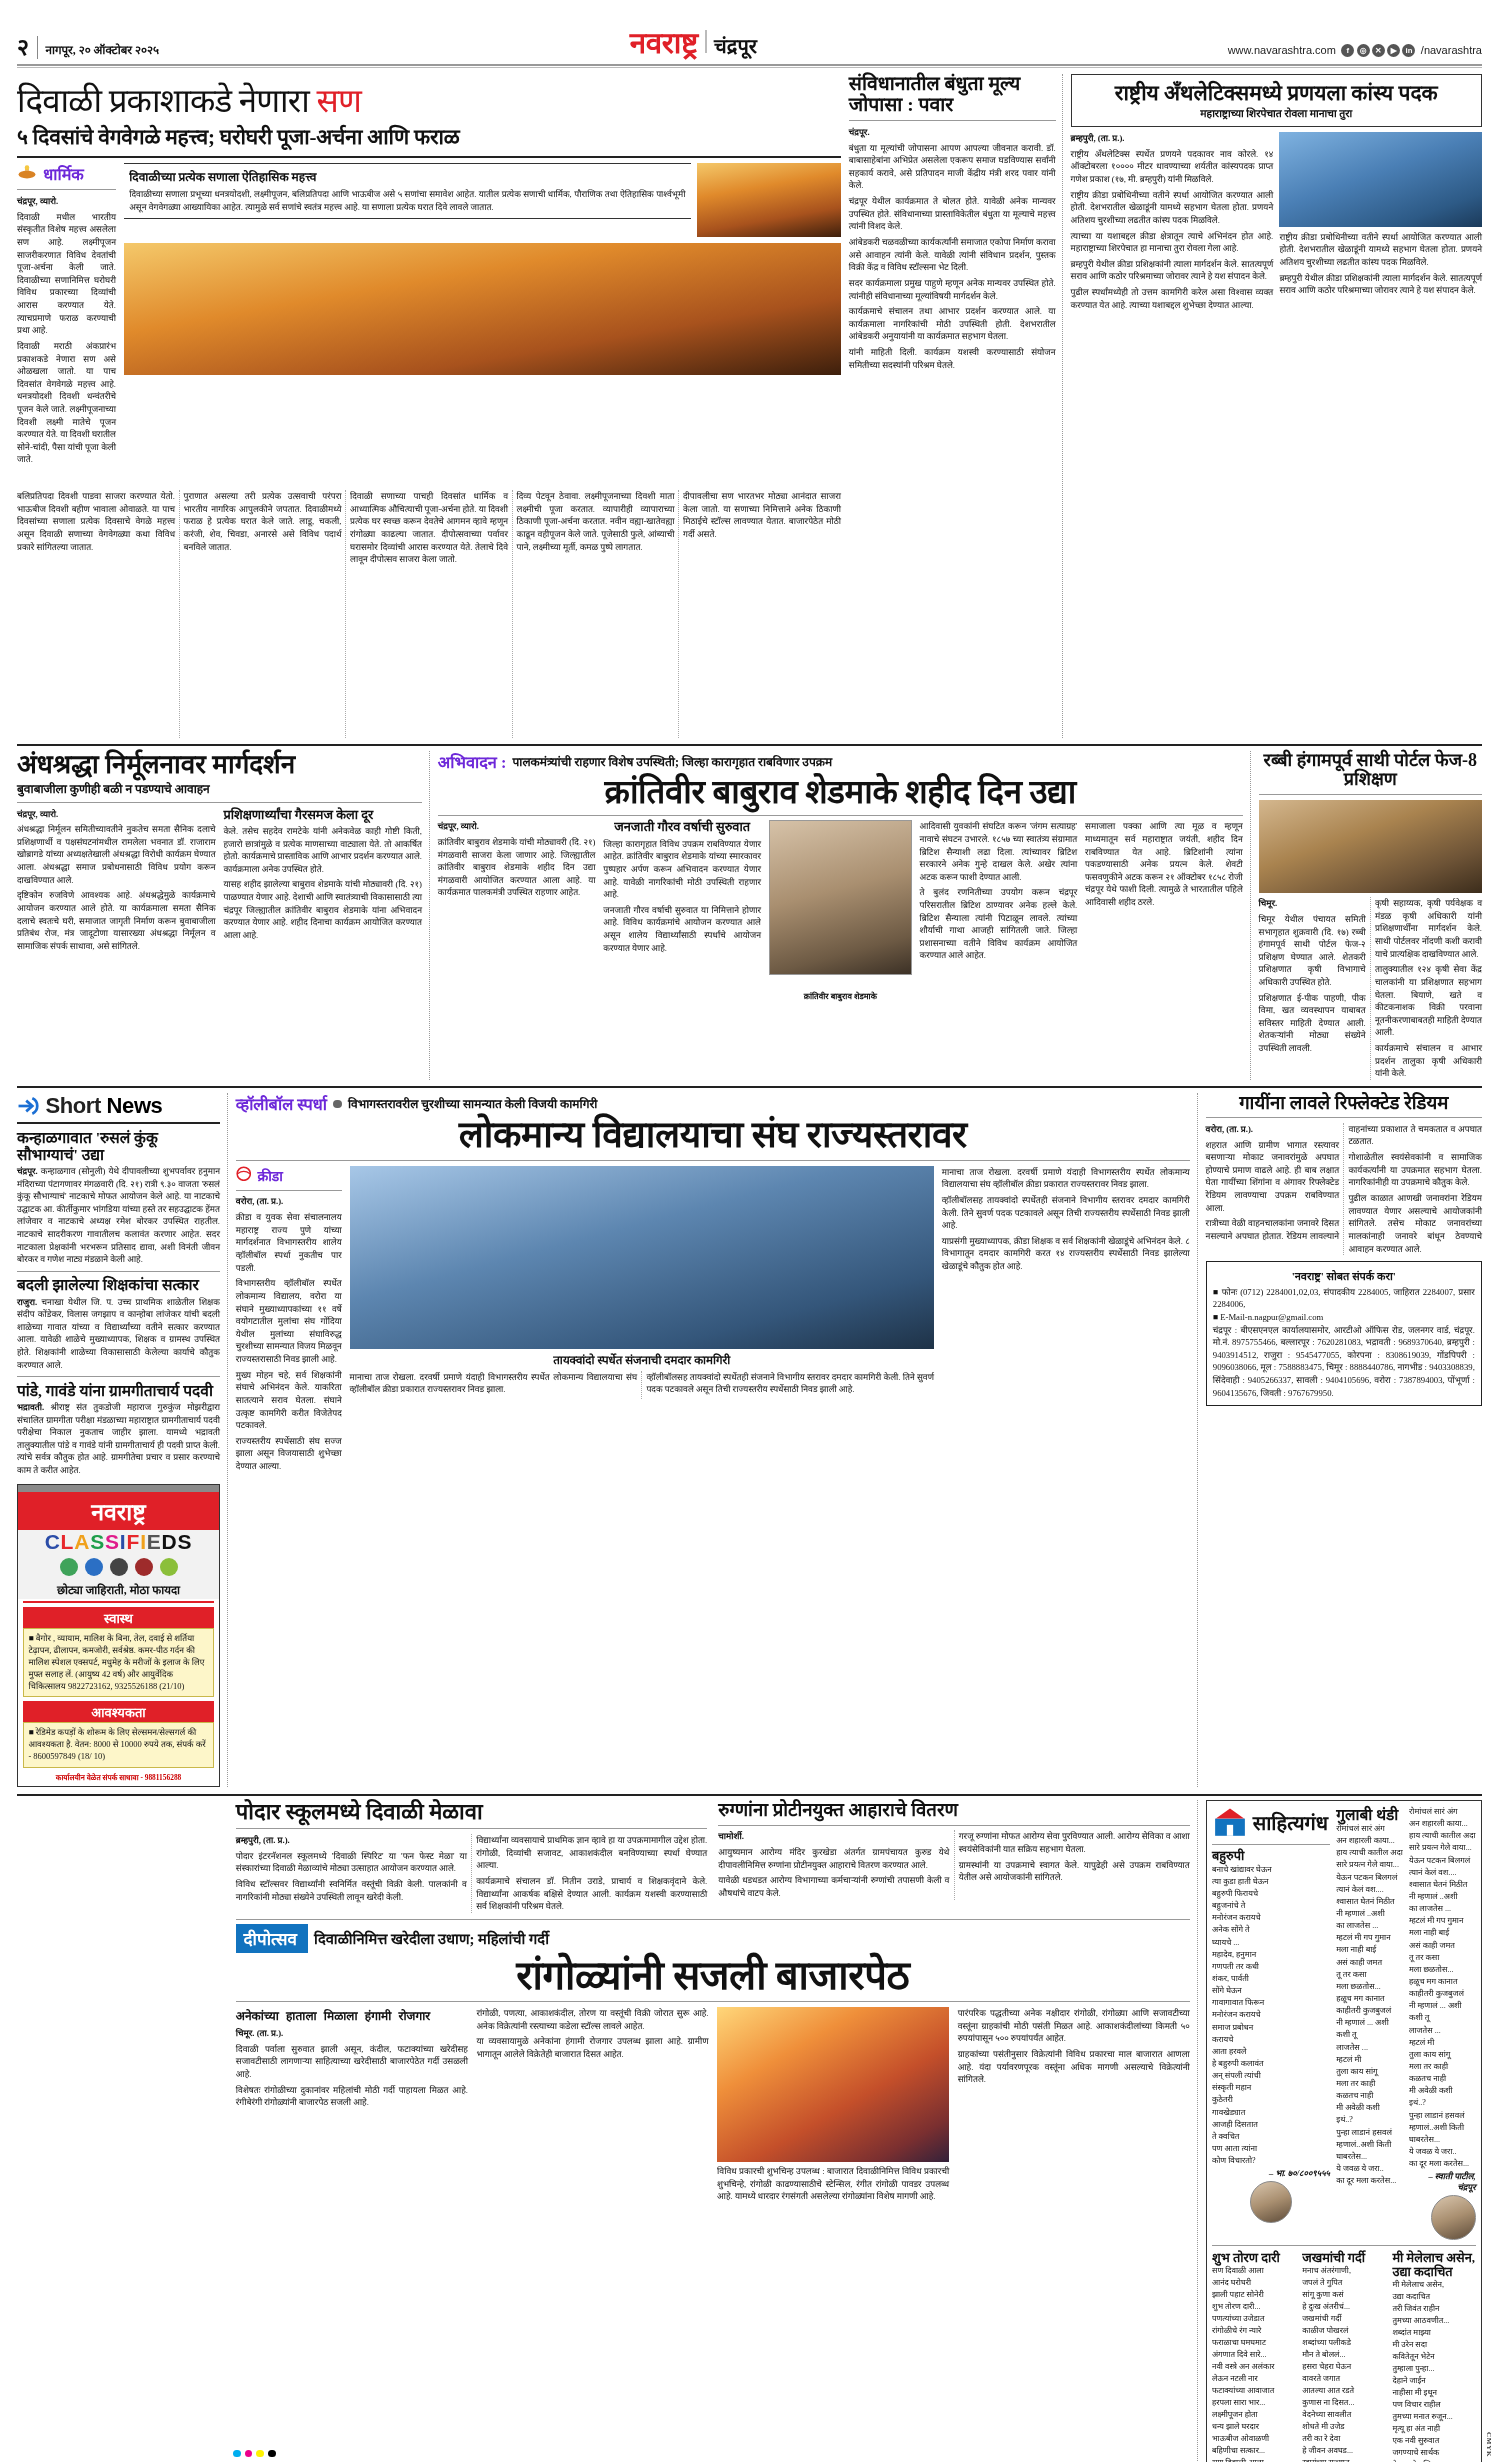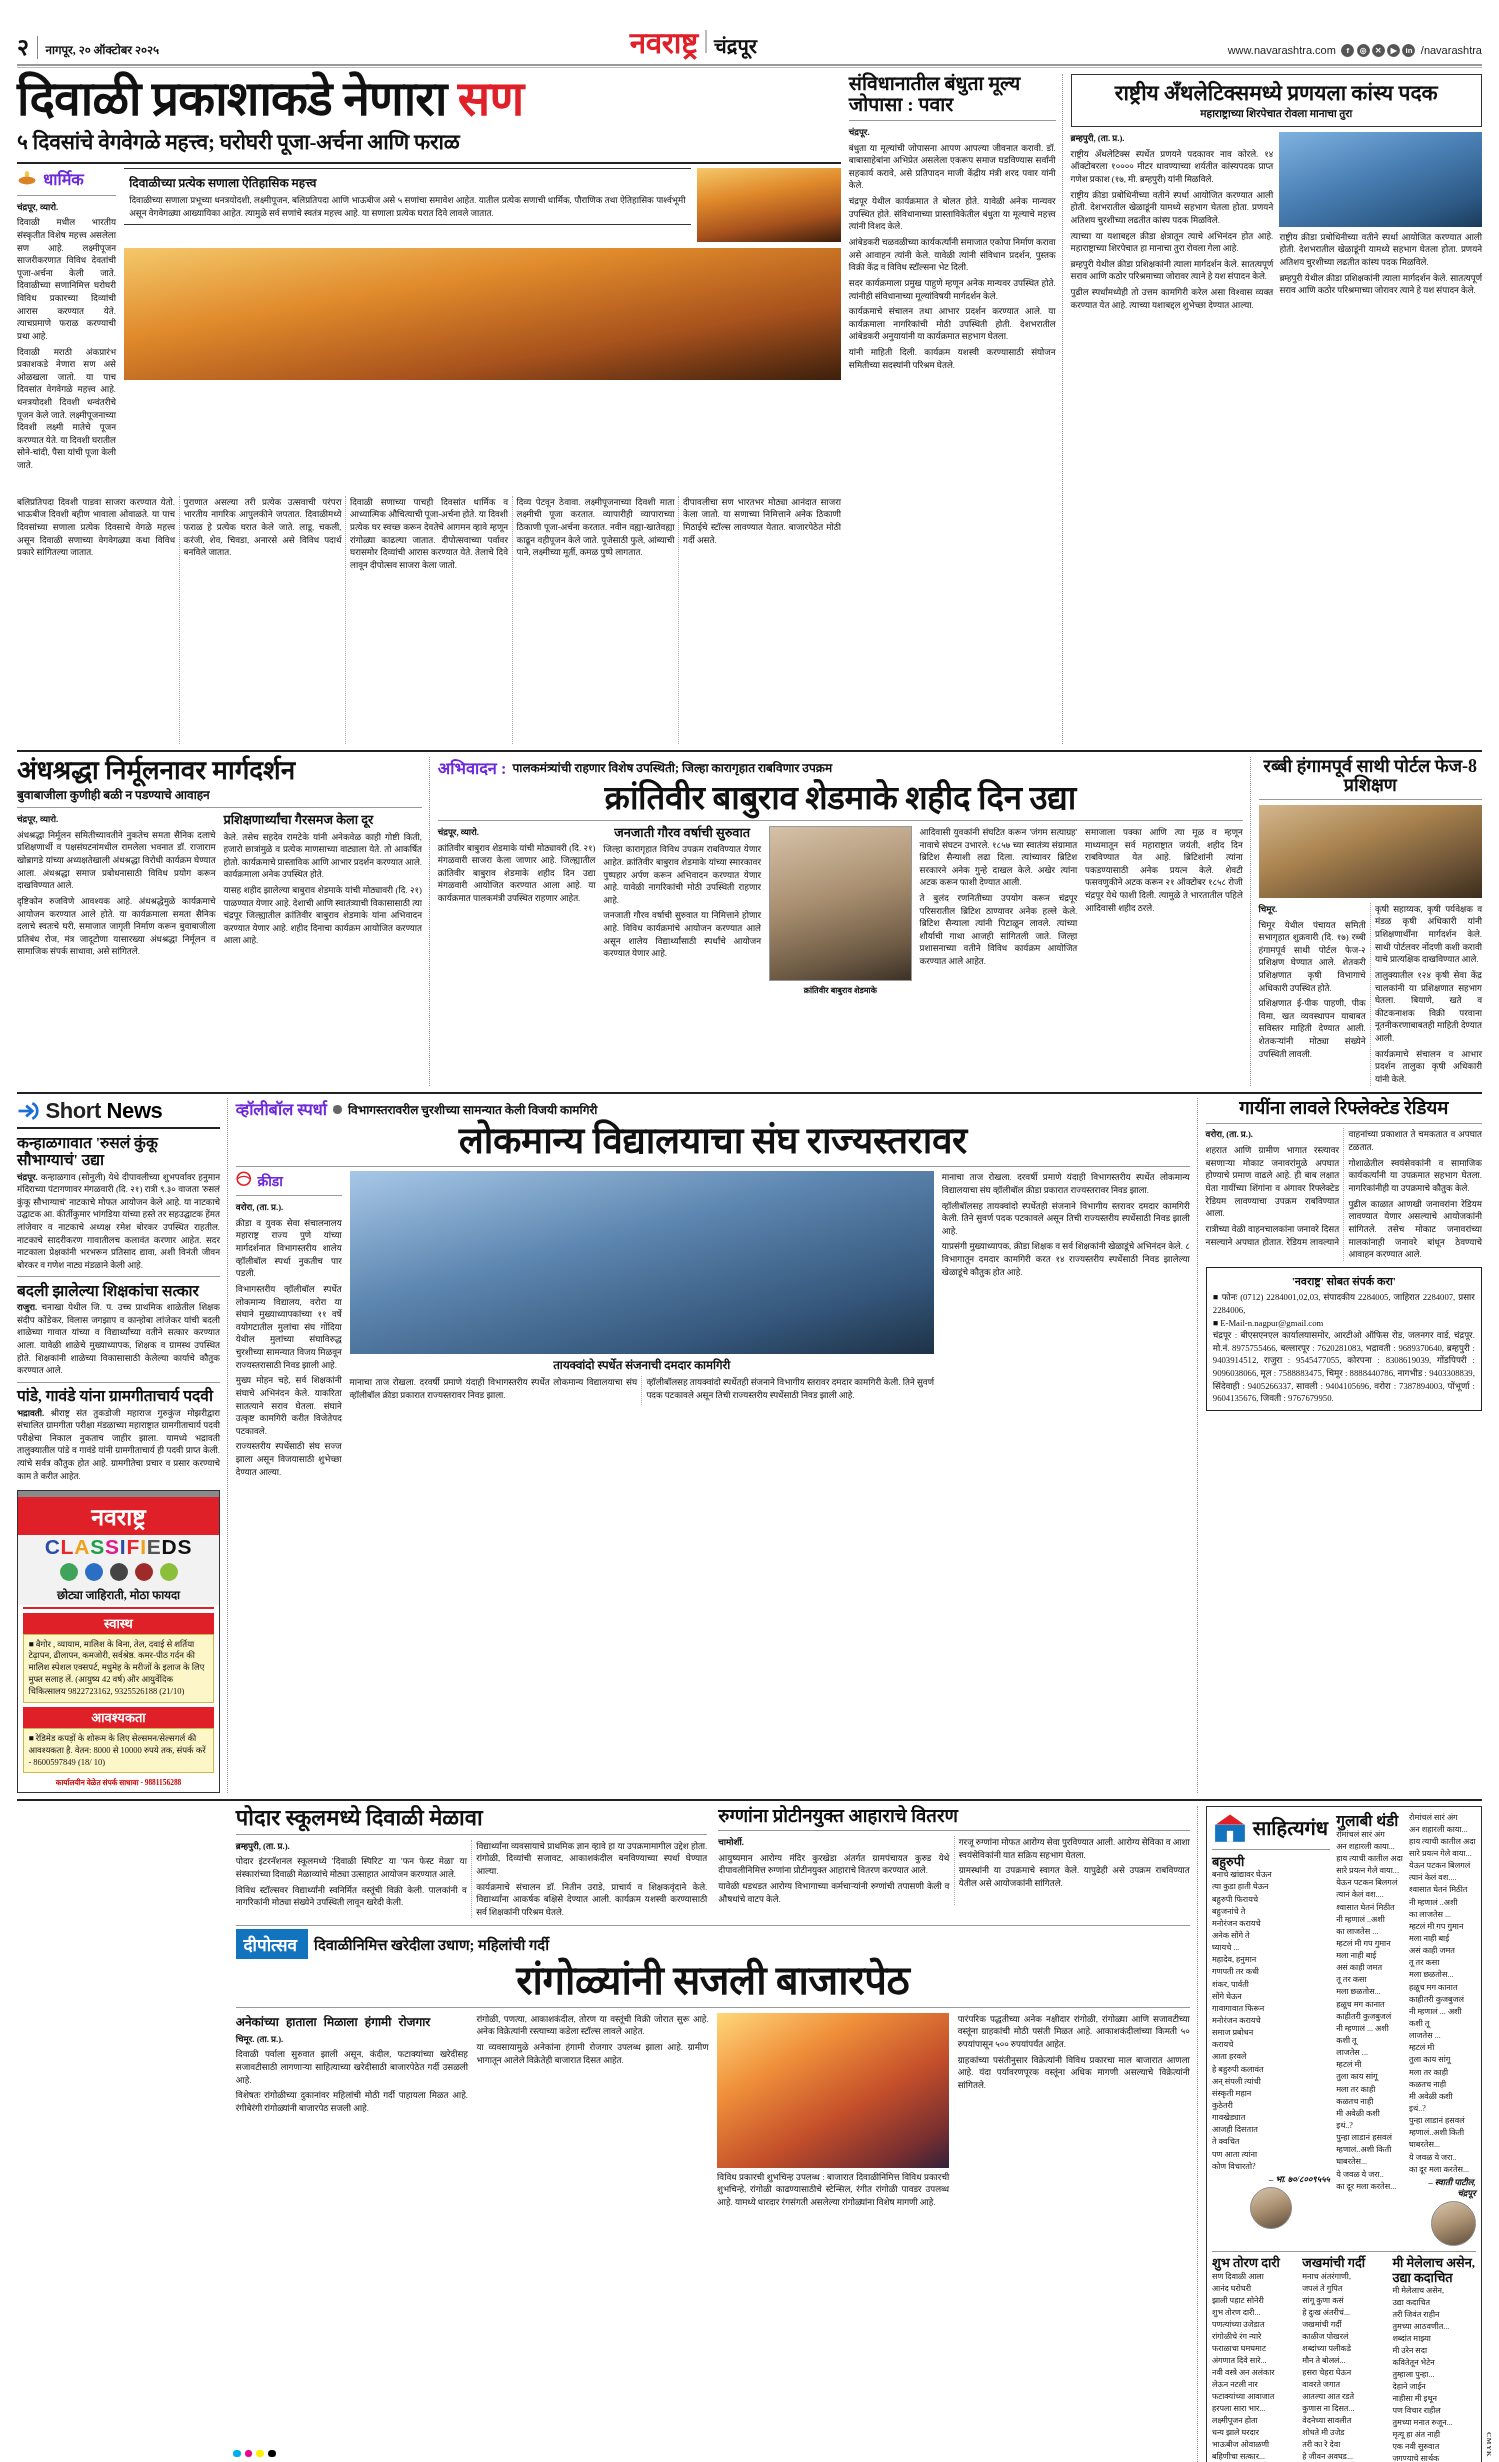--- a/index.html
+++ b/index.html
@@ -22,21 +22,21 @@
   .brand { font-size: 29.5px; font-weight: 900; color: #e02028; letter-spacing: -0.4px; line-height: 1; }
   .brand-sep { width: 2.3px; height: 23px; background: #bbb; display:inline-block; }
   .edition { font-size: 20px; font-weight: 700; line-height: 1; }
   .mh-right { display:flex; align-items:center; gap: 5.4px; font-size: 11px; font-family:"Liberation Sans",sans-serif; color:#222; padding-bottom:2.3px;}
   .socials { display:flex; gap: 2.3px; }
   .soc { width: 13px; height: 13px; border-radius: 50%; background:#555; color:#fff; font-size:7.8px;
          display:flex; align-items:center; justify-content:center; font-family:"Liberation Sans",sans-serif; font-weight:700;}
   .mh-rule { border-top: 2.3px solid #999; border-bottom: 0.8px solid #bbb; height: 3.9px; margin: 2.3px 0 6.2px 0; }
   .colrule { border-right: 0.8px dotted #999; }
 
-  h1.lead { font-size: 48px; font-weight: 700; line-height: 1.04; letter-spacing: -0.8px; }
+  h1.lead { font-size: 33px; font-weight: 400; line-height: 1.04; letter-spacing: -0.8px; margin-top: 10px; }
   h1.lead .red { color:#e02028; }
   .lead-sub { font-size: 21px; font-weight: 700; margin-top: 3.1px; letter-spacing: -0.2px;}
   .hr-thick { border-top: 2.3px solid #222; margin: 6.2px 0 4.7px; }
   .hr-thin { border-top: 0.8px solid #999; margin: 4.7px 0; }
   .kicker-box { display:flex; align-items:center; gap:6.2px; }
   .kicker-blue { background:#1273bf; color:#fff; font-weight:900; font-size:17px; padding:3.1px 11px 3.1px 7.8px; }
   .tag-red { color:#6d28d9; font-weight:900; font-size:16.3px; }
 
   .body-txt { font-size: 8.7px; line-height: 1.45; text-align: justify; hyphens:auto;}
   .body-txt p { margin-bottom: 3.1px; }
@@ -50,21 +50,21 @@
   .subhd { font-size: 12px; font-weight: 700; }
   .subhd-sm { font-size: 9.7px; font-weight: 700; }
 
   .photo { background: linear-gradient(150deg,#c9a277,#8e6b45 40%,#5c4a33 75%,#3b2f22);
            position: relative; overflow:hidden; }
   .photo.diwali { background: linear-gradient(170deg,#f4c86a,#e08a2b 35%,#a8521d 70%,#3d1f0c); }
   .photo.sport { background: linear-gradient(160deg,#7fb2e0,#4a7fb5 45%,#2d5a86 80%,#1b3a5a); }
   .photo.crowd { background: linear-gradient(160deg,#d4b78e,#a9834f 40%,#6d5336 75%,#3c2d1c); }
   .photo.team  { background: linear-gradient(165deg,#a7c7e7,#5d86b0 40%,#34567a 78%,#1e3247); }
   .photo.paint { background: linear-gradient(150deg,#ffd77a,#ef8f3a 30%,#c44f2a 60%,#7a2f30 85%,#33213a); }
-  .caption { font-size: 8.1px; font-weight: 700; text-align:center; margin-top:5px; line-height:1.3;}
+  .caption { font-size: 8.1px; font-weight: 700; text-align:center; margin-top:17px; line-height:1.3;}
   .cap-bold { font-size: 11.6px; font-weight: 800; text-align:center; margin-top:3.1px; }
 
   .portrait { background: linear-gradient(165deg,#d6c2a8,#a98f70 45%,#6d5a44 80%,#3c3126);
               border:0.8px solid #999; }
   .avatar { border-radius: 50%; background: linear-gradient(160deg,#d9c6ae,#a98f70 50%,#5e4c3a);
             border:0.8px solid #888; }
 
   .boxed { border: 0.8px solid #333; padding: 4.7px 5.4px; }
   .boxed-dbl { border: 1.6px solid #222; padding: 5.4px 6.2px; }
 

